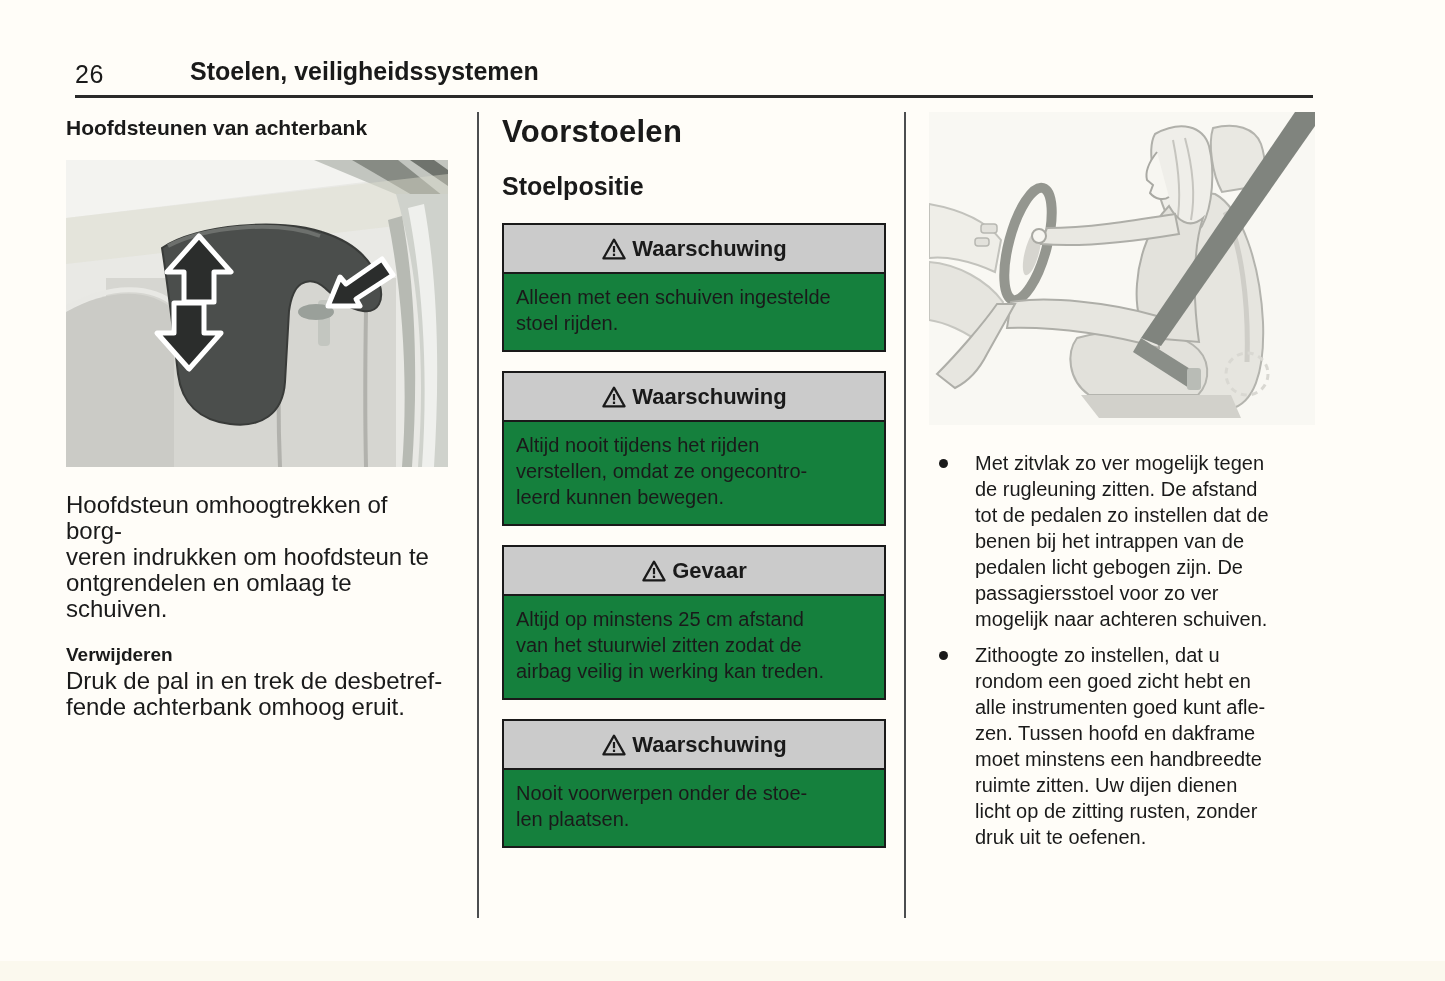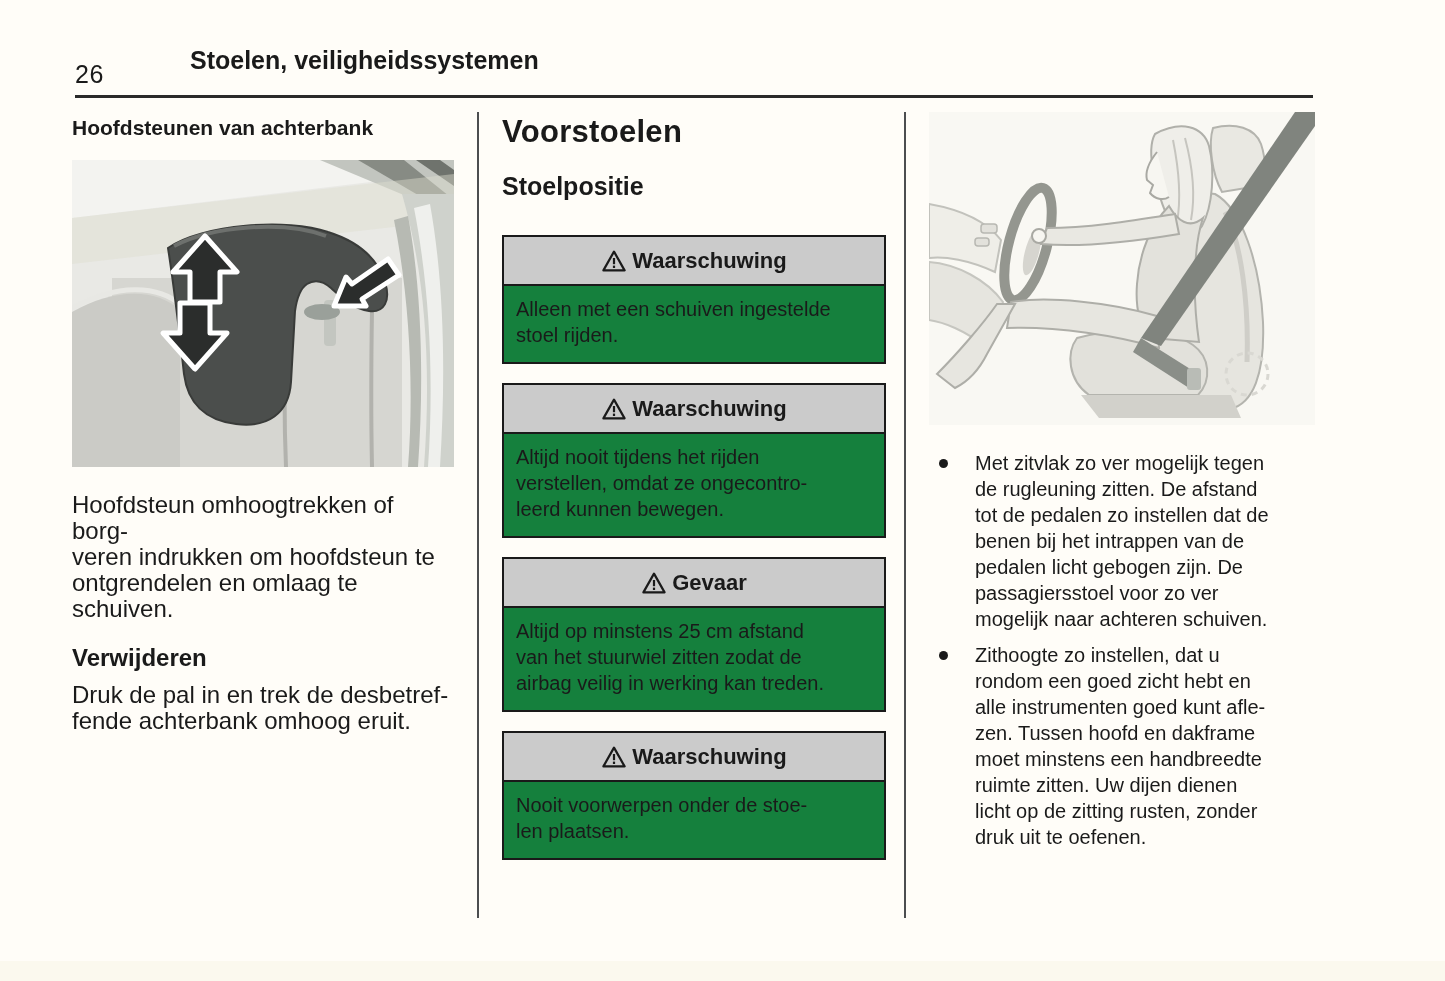--- a/index.html
+++ b/index.html
@@ -15,48 +15,48 @@
   .page-bottom-edge {
     position:absolute; left:0; bottom:0; width:100%; height:20px;
     background:#fbf9ee;
   }
   
   .page-number {
     position:absolute; left:75px; top:60px;
     font-size:25px; font-weight:400; letter-spacing:0.5px;
   }
   .chapter-title {
-    position:absolute; left:190px; top:46px;
+    position:absolute; left:190px; top:57px;
     font-size:25px; font-weight:700;
   }
   .header-rule {
     position:absolute; left:75px; top:95px; width:1238px; height:3px;
     background:#2a2a2a;
   }
   
   .col-divider { position:absolute; top:112px; width:2px; height:806px; background:#4c4e50; }
   .divider-1 { left:477px; }
   .divider-2 { left:904px; }
   
   .col { position:absolute; top:112px; }
-  .col-left   { left:72px;  width:382px; }
+  .col-left   { left:66px;  width:382px; }
   .col-middle { left:502px; width:384px; }
   .col-right  { left:929px; width:386px; }
 
   .body-text { font-size:24px; line-height:26px; white-space:pre-line; }
 
   
   .section-heading { font-size:21px; font-weight:700; margin:4px 0 20px 0; }
   .illus-frame { width:382px; height:307px; display:block; }
   .col-left .body-text { margin-top:25px; }
-  .sub-heading { font-size:24px; font-weight:700; margin-top:22px; margin-bottom:10px; }
+  .sub-heading { font-size:19px; font-weight:700; margin-top:22px; margin-bottom:2px; }
 
   
   .main-title { font-size:31px; font-weight:700; margin:2px 0 22px 0; letter-spacing:0.3px; }
-  .sub-title  { font-size:25px; font-weight:700; margin:0 0 34px 0; }
+  .sub-title  { font-size:25px; font-weight:700; margin:0 0 22px 0; }
   .warnbox { border:2px solid #1a1a1a; margin-bottom:19px; background:#15803d; }
   .warnbox-header {
     background:#cbcbcb; border-bottom:2px solid #1a1a1a;
     text-align:center; padding:11px 0 10px 0;
     font-size:22px; font-weight:700;
     display:flex; align-items:center; justify-content:center;
   }
   .warn-icon { display:inline-flex; margin-right:5px; }
   .warn-icon svg { width:26px; height:24px; }
   .warnbox-body { padding:10px 12px 14px 12px; font-size:20px; line-height:26px; white-space:pre-line; }

